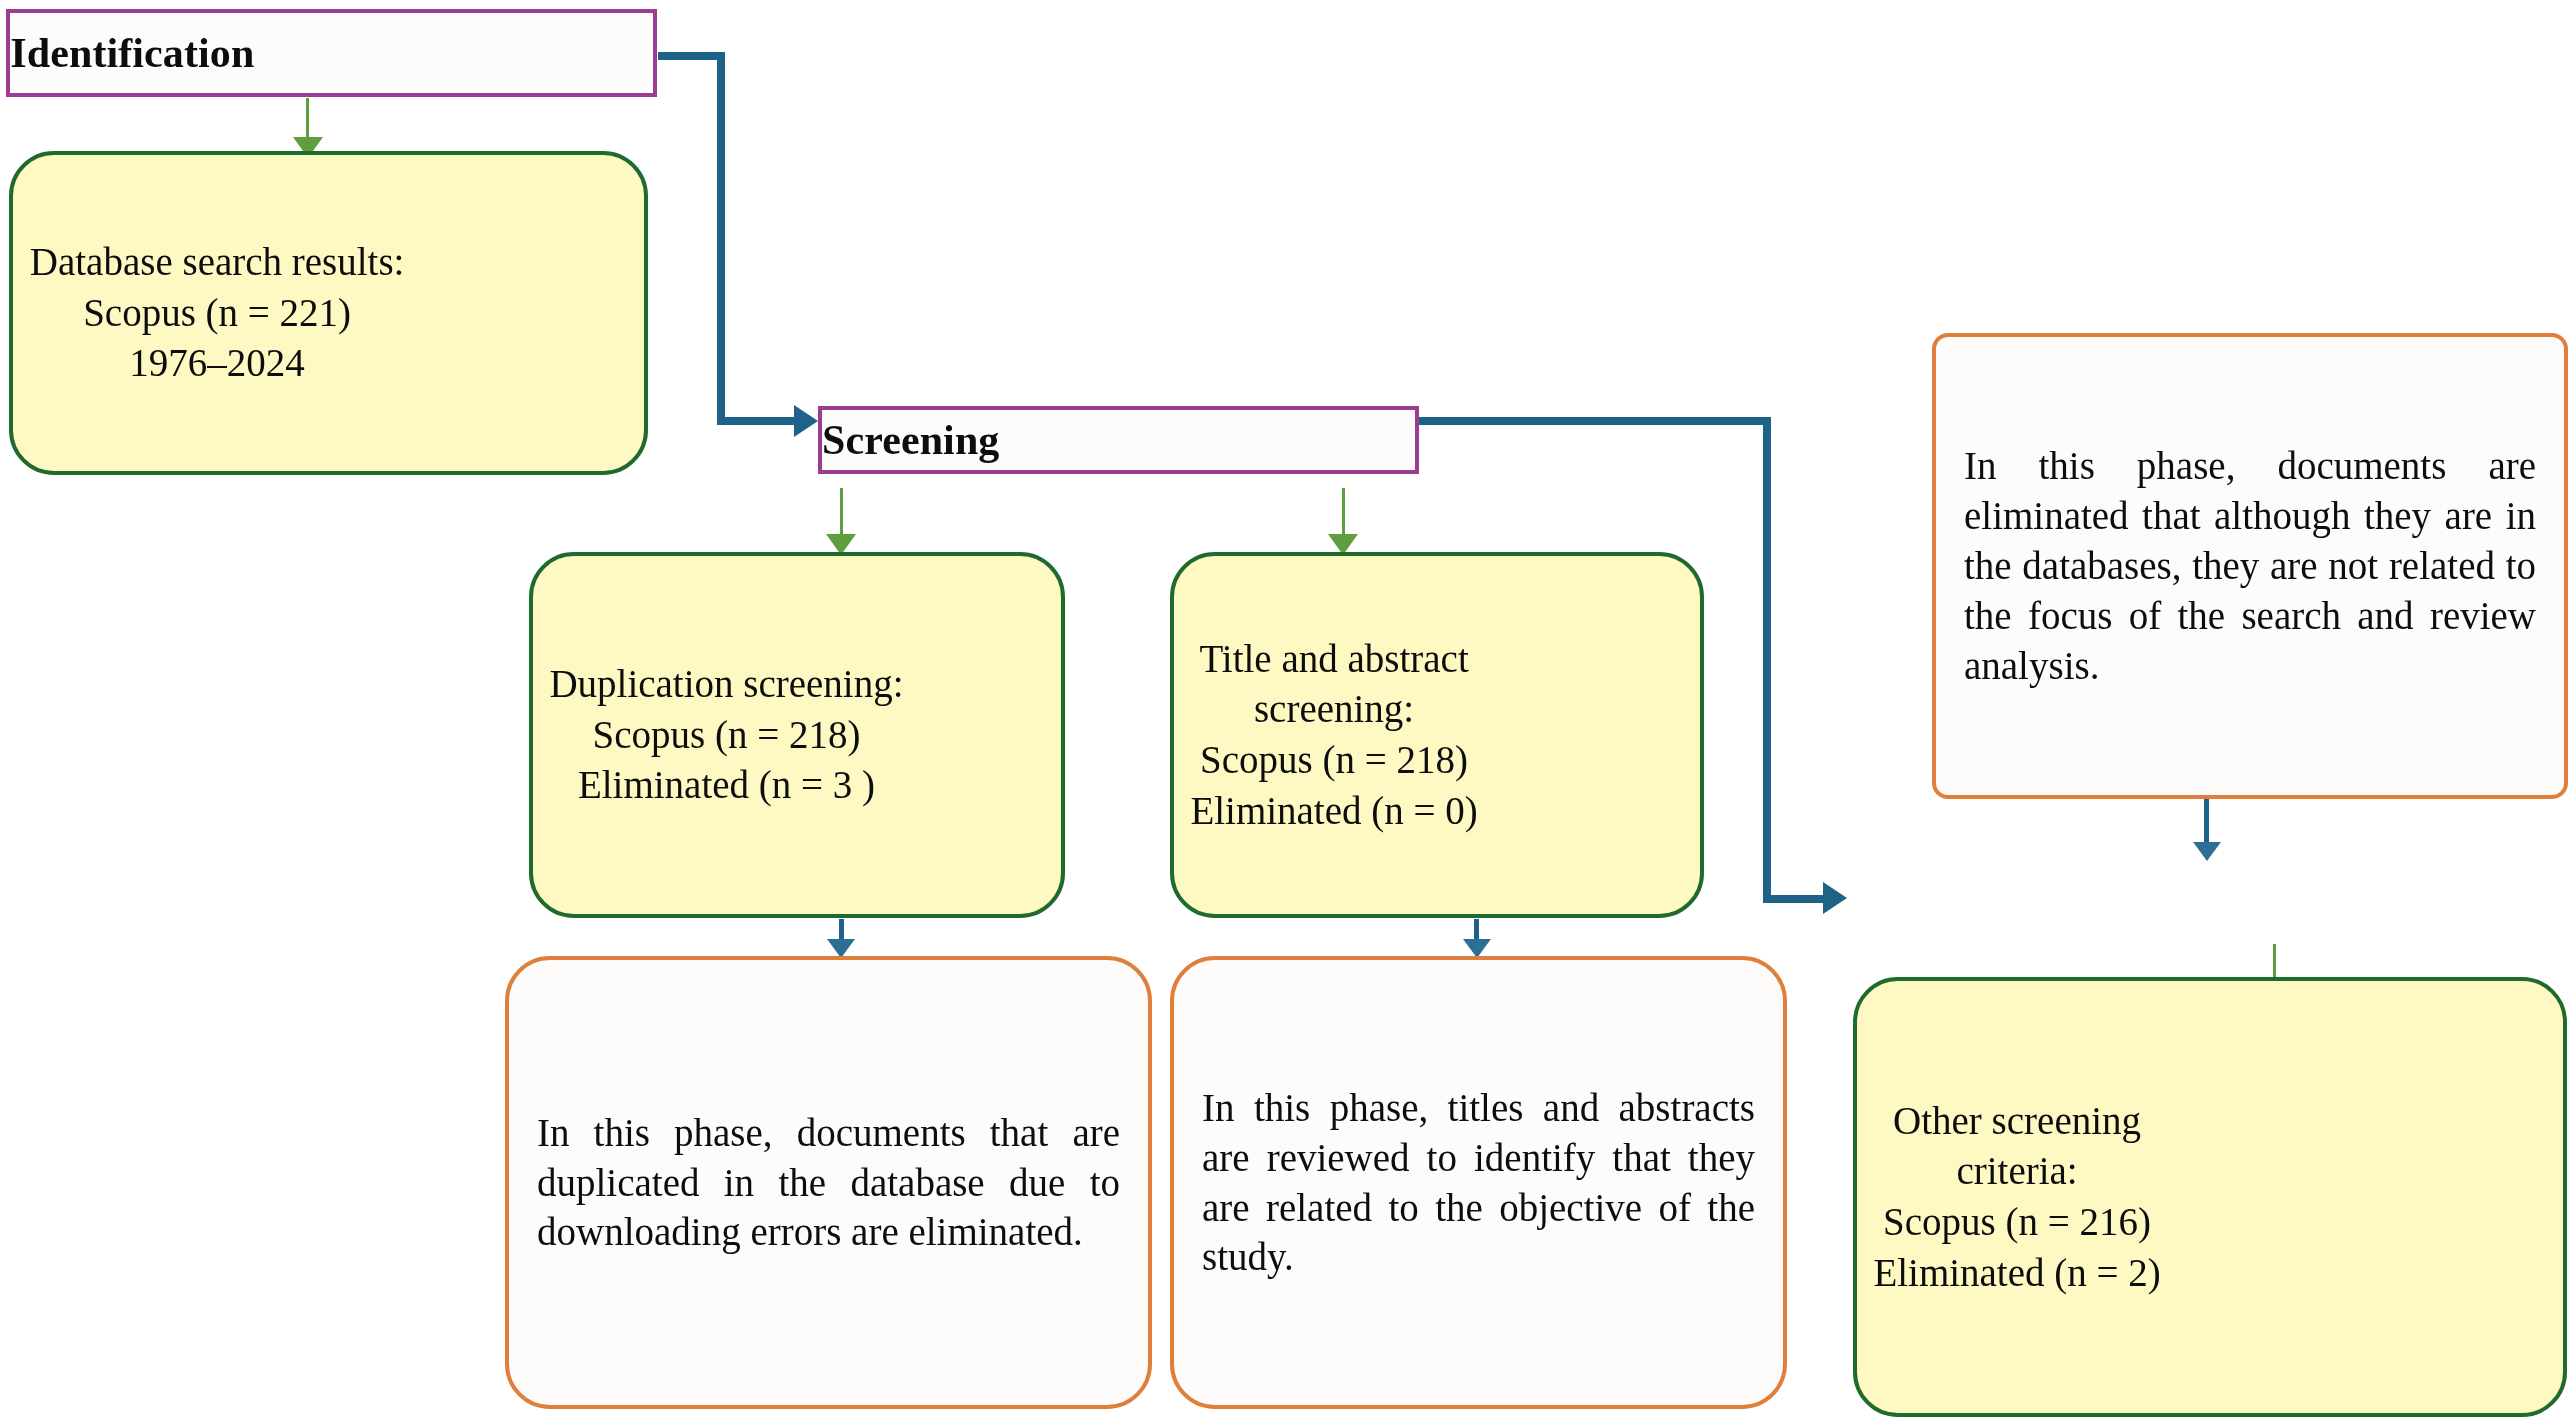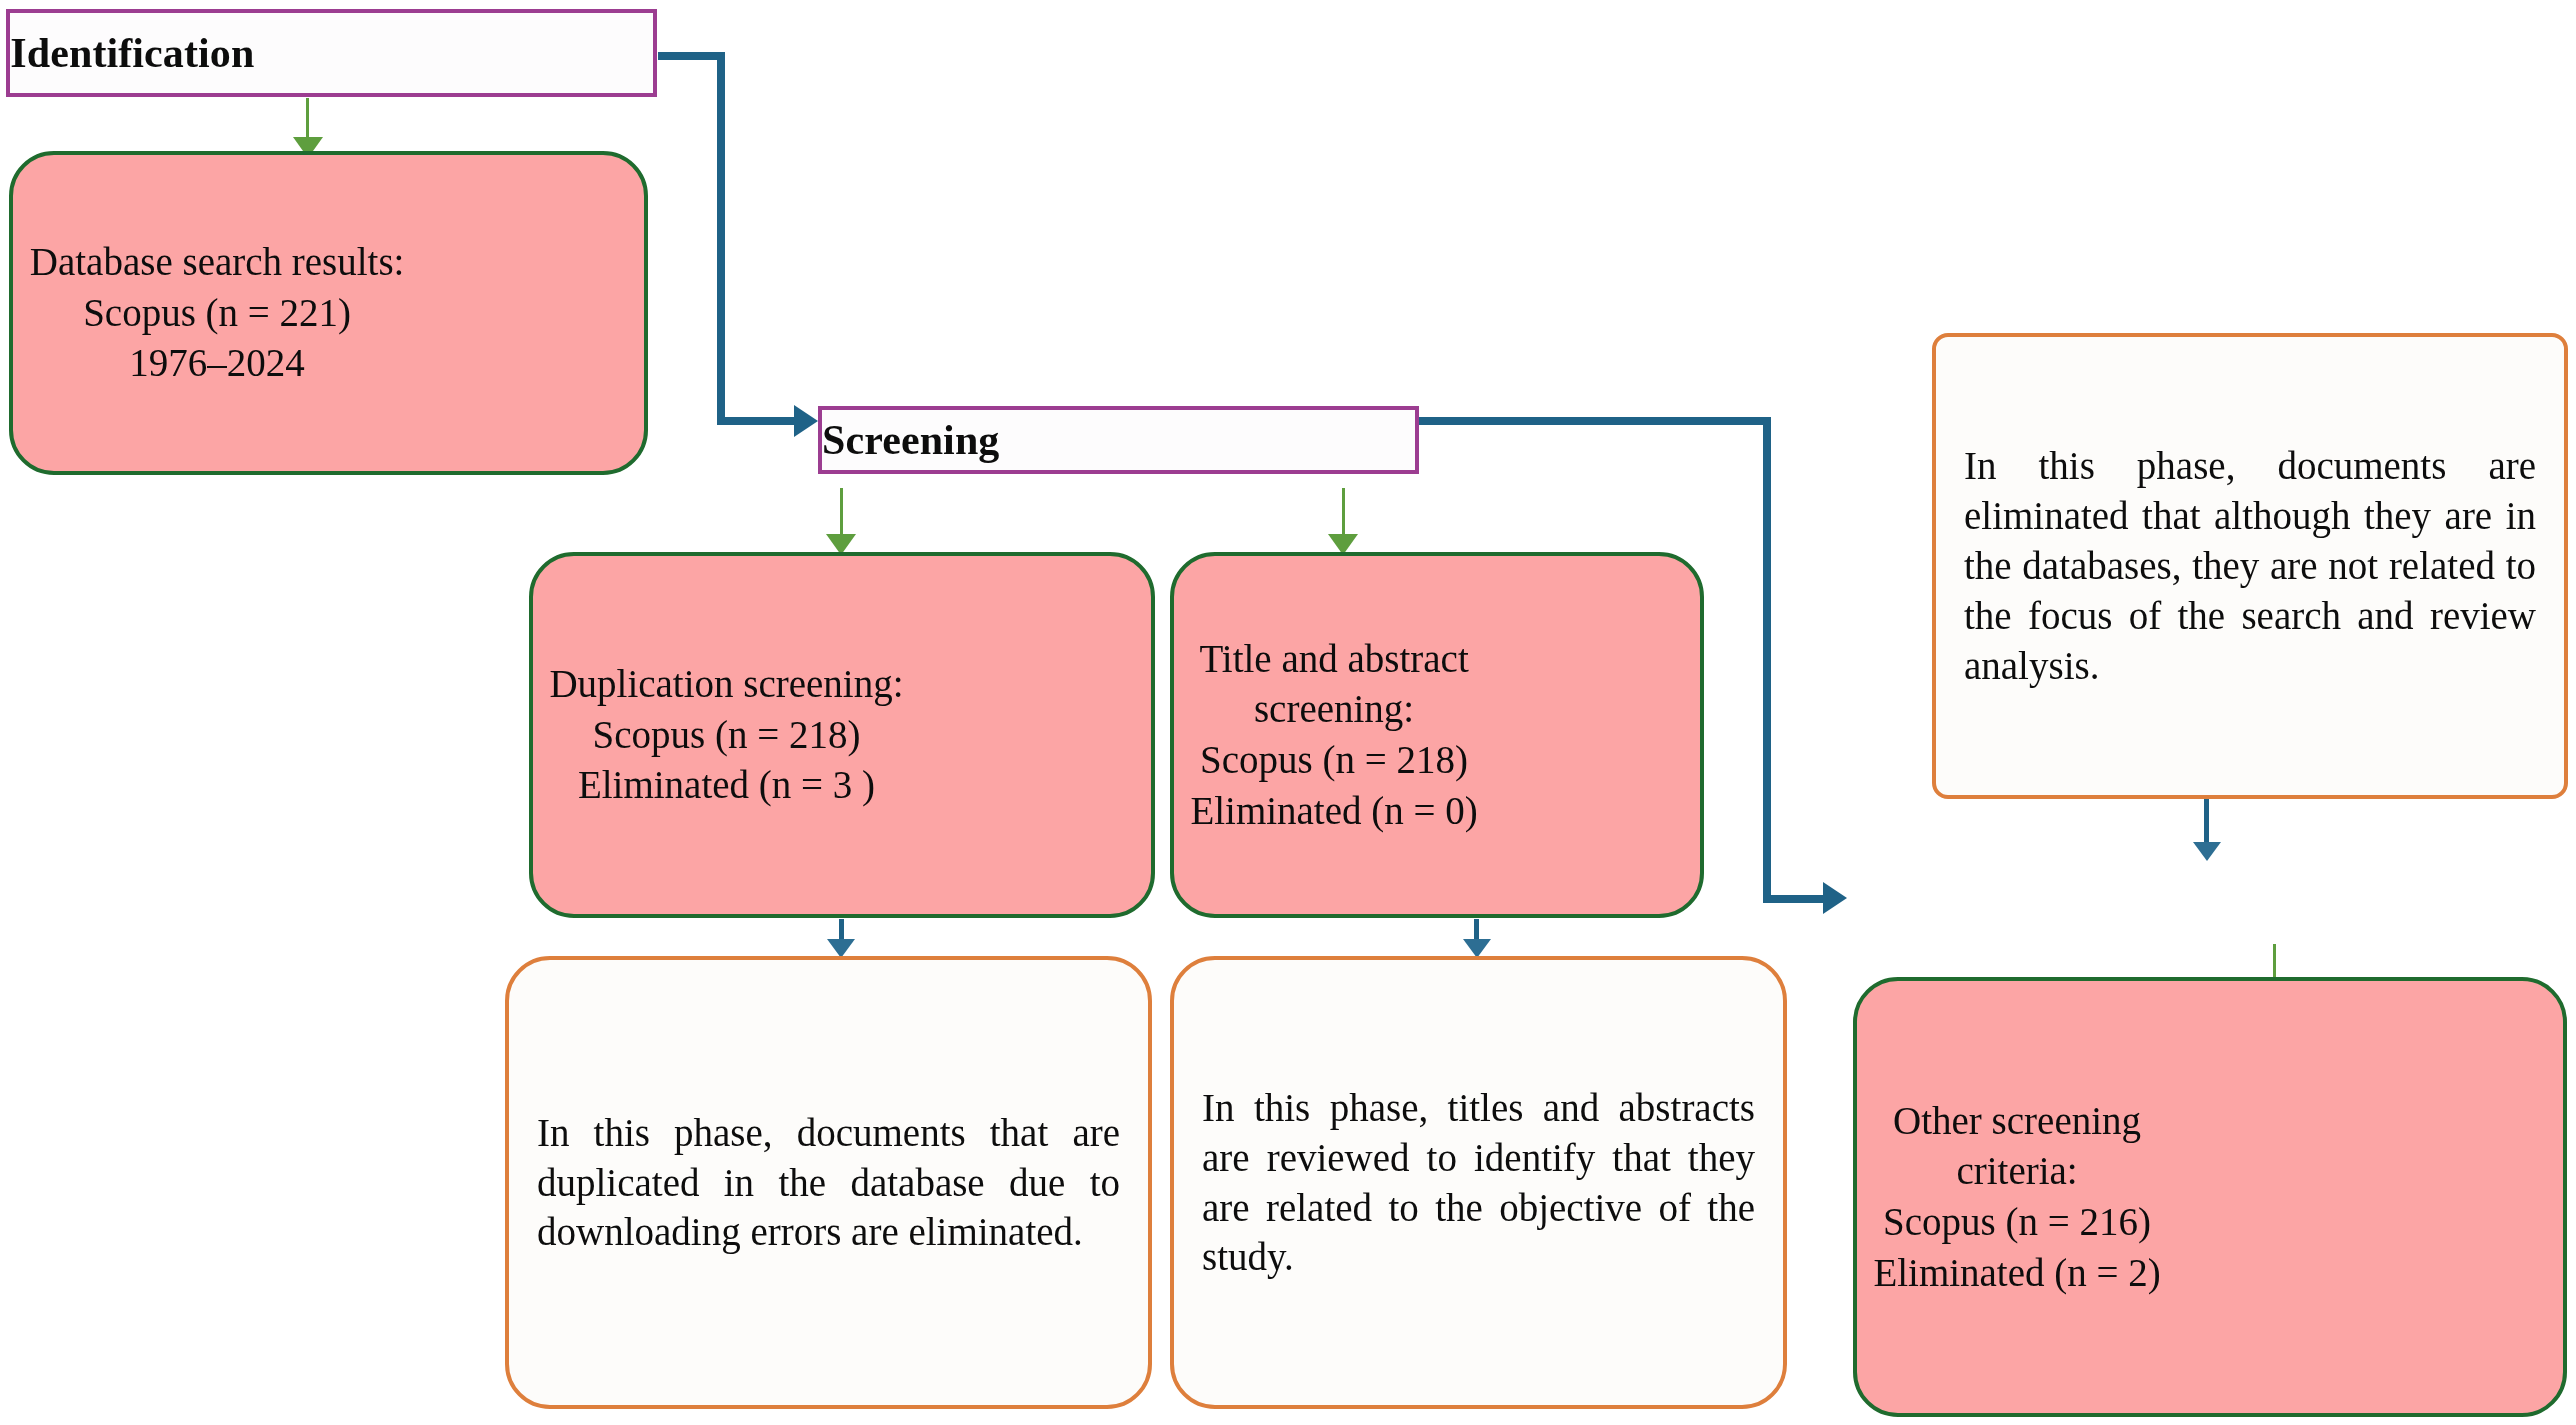--- a/index.html
+++ b/index.html
@@ -36,21 +36,21 @@
     font-weight: bold;
     font-size: 42px;
     color: #0d0d0d;
     letter-spacing: 0.1px;
     line-height: 1.05;
   }
 
   .green-box {
     border: 4.4px solid #1F6B2E;
     border-radius: 45px;
-    background: #fca5a5;
+    background: #fef9c3;
   }
   .green-text {
     font-size: 39px;
     color: #0d0d0d;
     line-height: 1.30;
     padding: 0 16.4px;
   }
 
   .orange-box {
     border: 4.4px solid #DE7F3C;
@@ -128,21 +128,21 @@
   <div class="box phase-box" style="left:818px; top:406px; width:601px; height:68px;">
     <span class="phase-label">Screening</span>
   </div>
 
   <div class="seg seg-green-light" style="left:840px; top:488px; width:3.1px; height:50px;"></div>
   <div class="arrow arrow-down-green" style="left:826px; top:534px;"></div>
 
   <div class="seg seg-green-light" style="left:1342px; top:488px; width:3.1px; height:50px;"></div>
   <div class="arrow arrow-down-green" style="left:1328px; top:534px;"></div>
 
-  <div class="box green-box" style="left:529px; top:552px; width:626px; height:366px;">
+  <div class="box green-box" style="left:529px; top:552px; width:536px; height:366px;">
     <div class="green-text">
       <div>Duplication screening:</div>
       <div>Scopus (n = 218)</div>
       <div>Eliminated (n = 3 )</div>
     </div>
   </div>
 
   <div class="box green-box" style="left:1170px; top:552px; width:534px; height:366px;">
     <div class="green-text">
       <div>Title and abstract</div>

